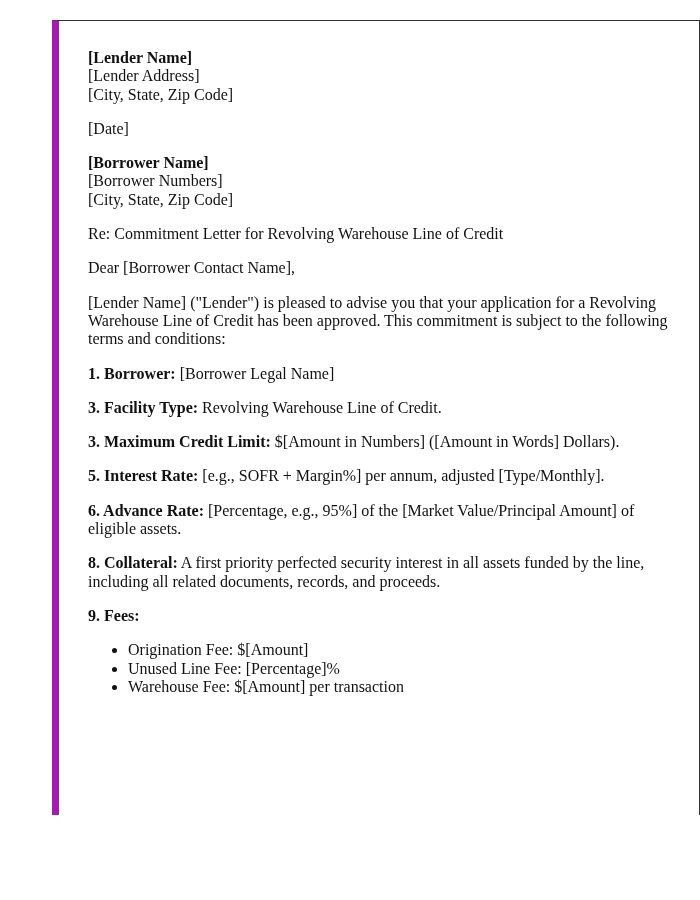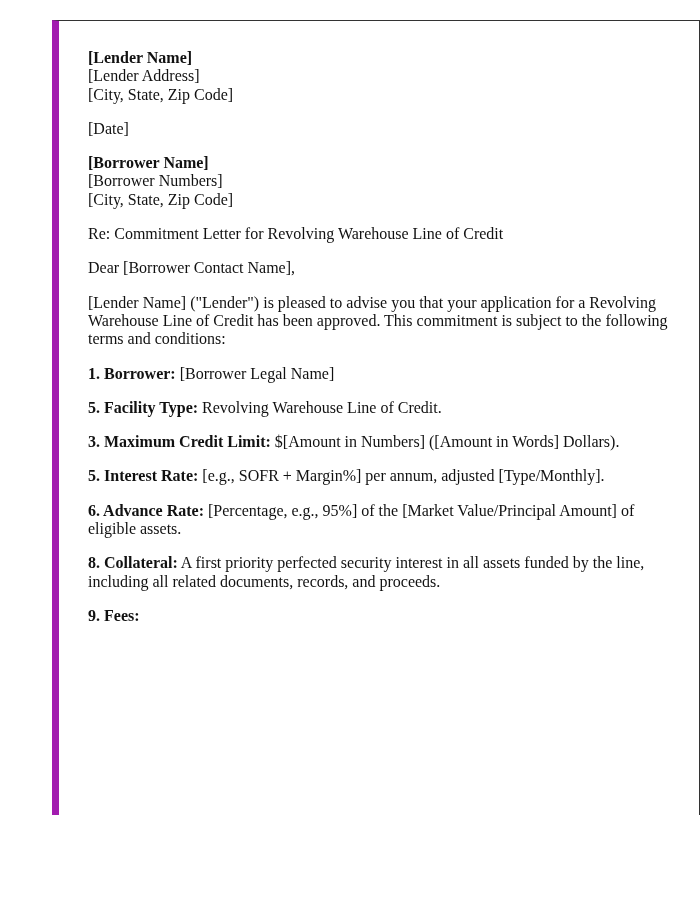--- a/index.html
+++ b/index.html
@@ -68,28 +68,33 @@
   </div>
 
   <p>Re: Commitment Letter for Revolving Warehouse Line of Credit</p>
 
   <p>Dear [Borrower Contact Name],</p>
 
   <p>[Lender Name] ("Lender") is pleased to advise you that your application for a Revolving Warehouse Line of Credit has been approved. This commitment is subject to the following terms and conditions:</p>
 
   <p><b>1. Borrower:</b><span> [Borrower Legal Name]</span></p>
 
-  <p><b>5. Facility Type:</b><span> Revolving Warehouse Line of Credit.</span></p>
+  <p><b>3. Facility Type:</b><span> Revolving Warehouse Line of Credit.</span></p>
 
   <p><b>3. Maximum Credit Limit:</b><span> $[Amount in Numbers] ([Amount in Words] Dollars).</span></p>
 
 
   <p><b>5. Interest Rate:</b><span> [e.g., SOFR + Margin%] per annum, adjusted [Type/Monthly].</span></p>
 
   <p><b>6. Advance Rate:</b><span> [Percentage, e.g., 95%] of the [Market Value/Principal Amount] of eligible assets.</span></p>
 
 
   <p><b>8. Collateral:</b><span> A first priority perfected security interest in all assets funded by the line, including all related documents, records, and proceeds.</span></p>
 
   <p><b>9. Fees:</b><span></span></p>
 
+  <ul class="fees">
+    <li>Origination Fee: $[Amount]</li>
+    <li>Unused Line Fee: [Percentage]%</li>
+    <li>Warehouse Fee: $[Amount] per transaction</li>
+  </ul>
 
 </div>
 
 </body></html>

